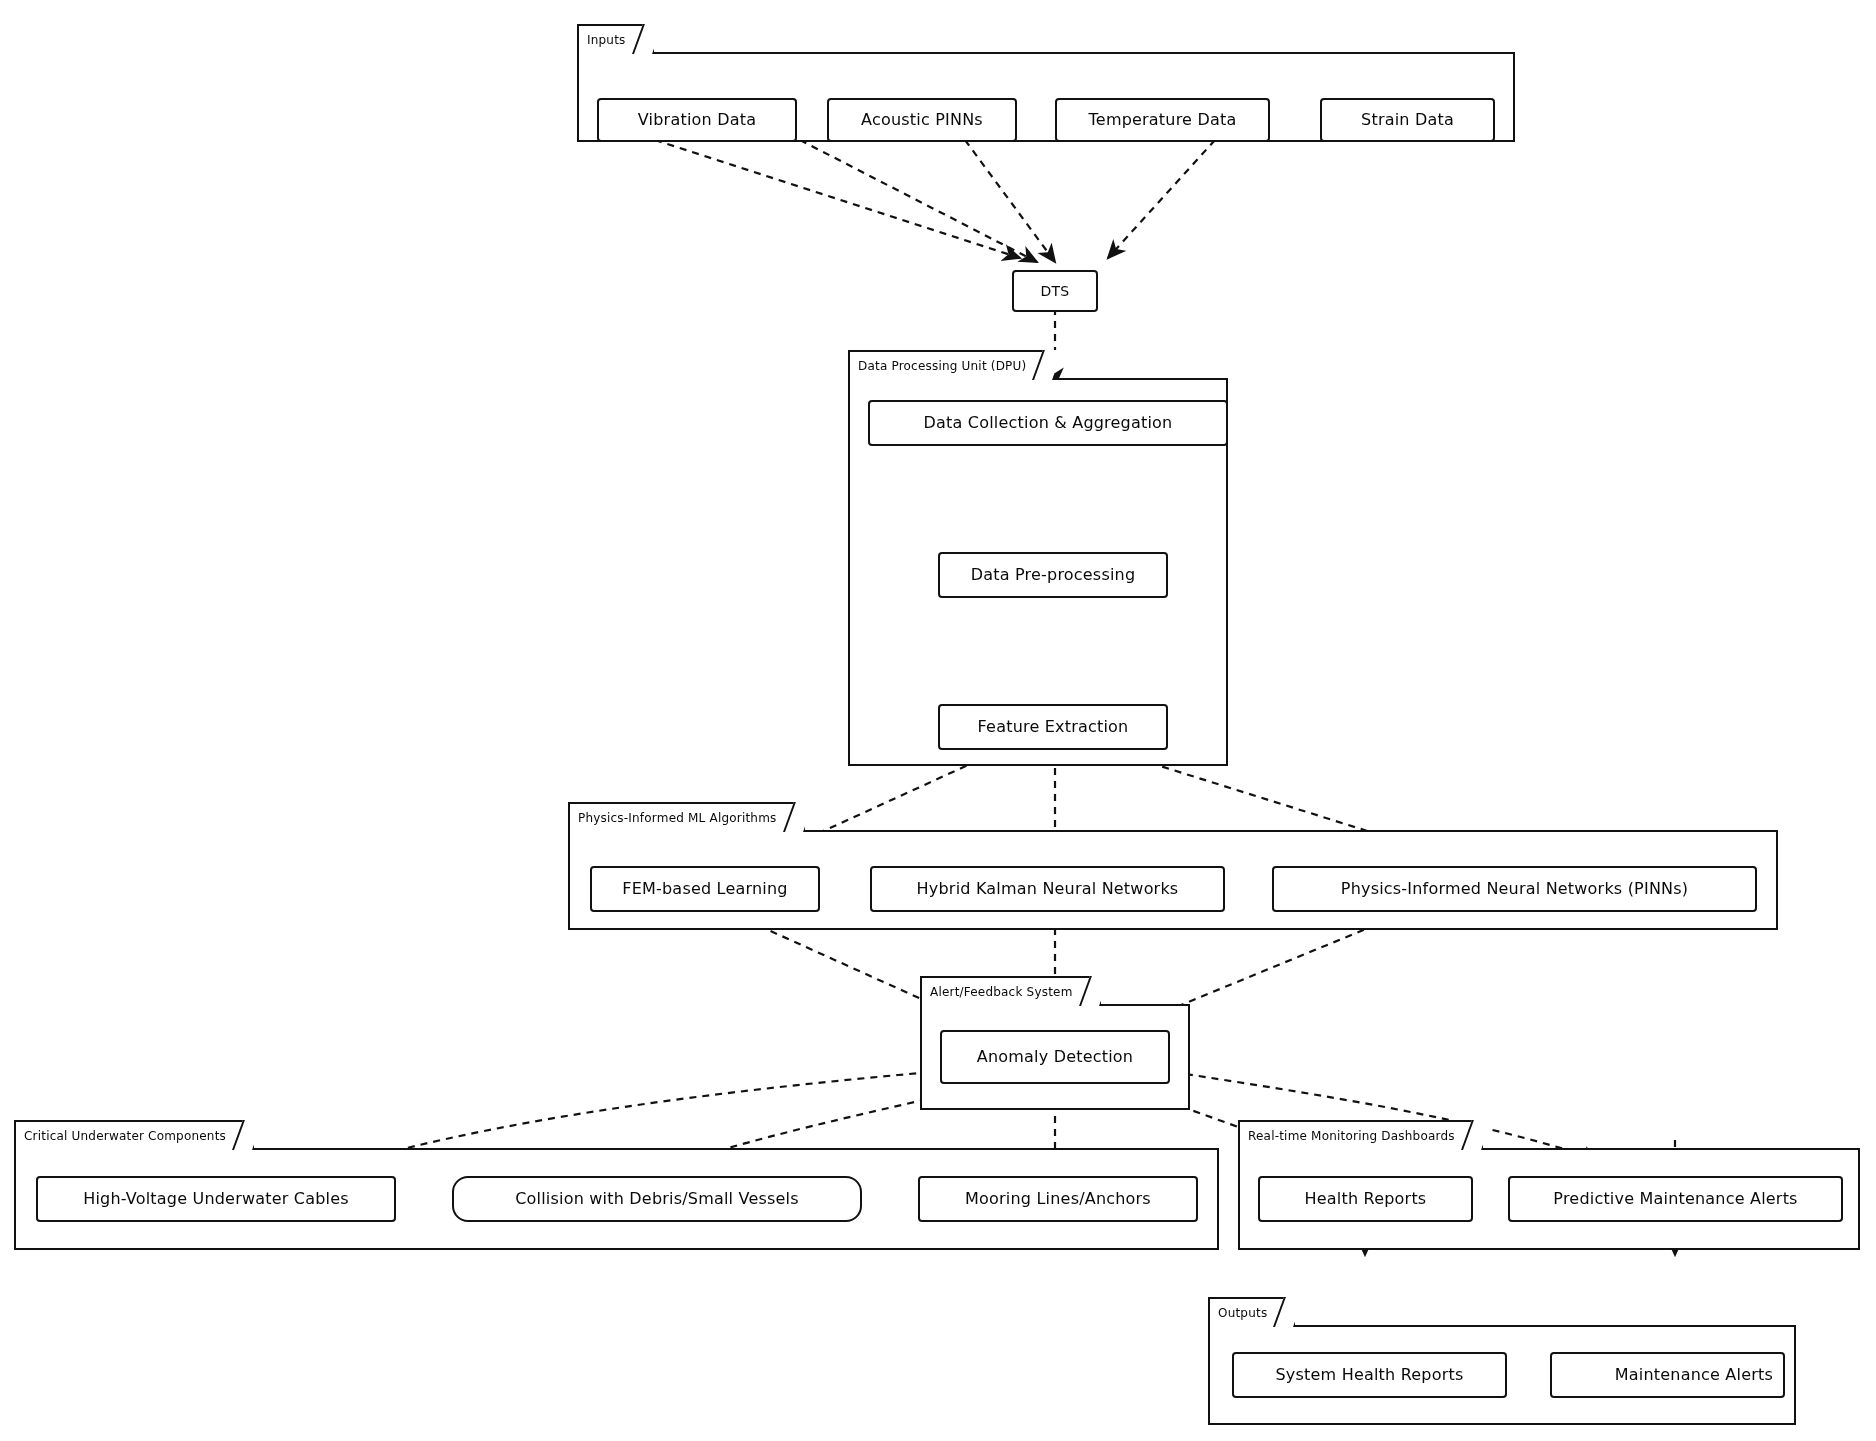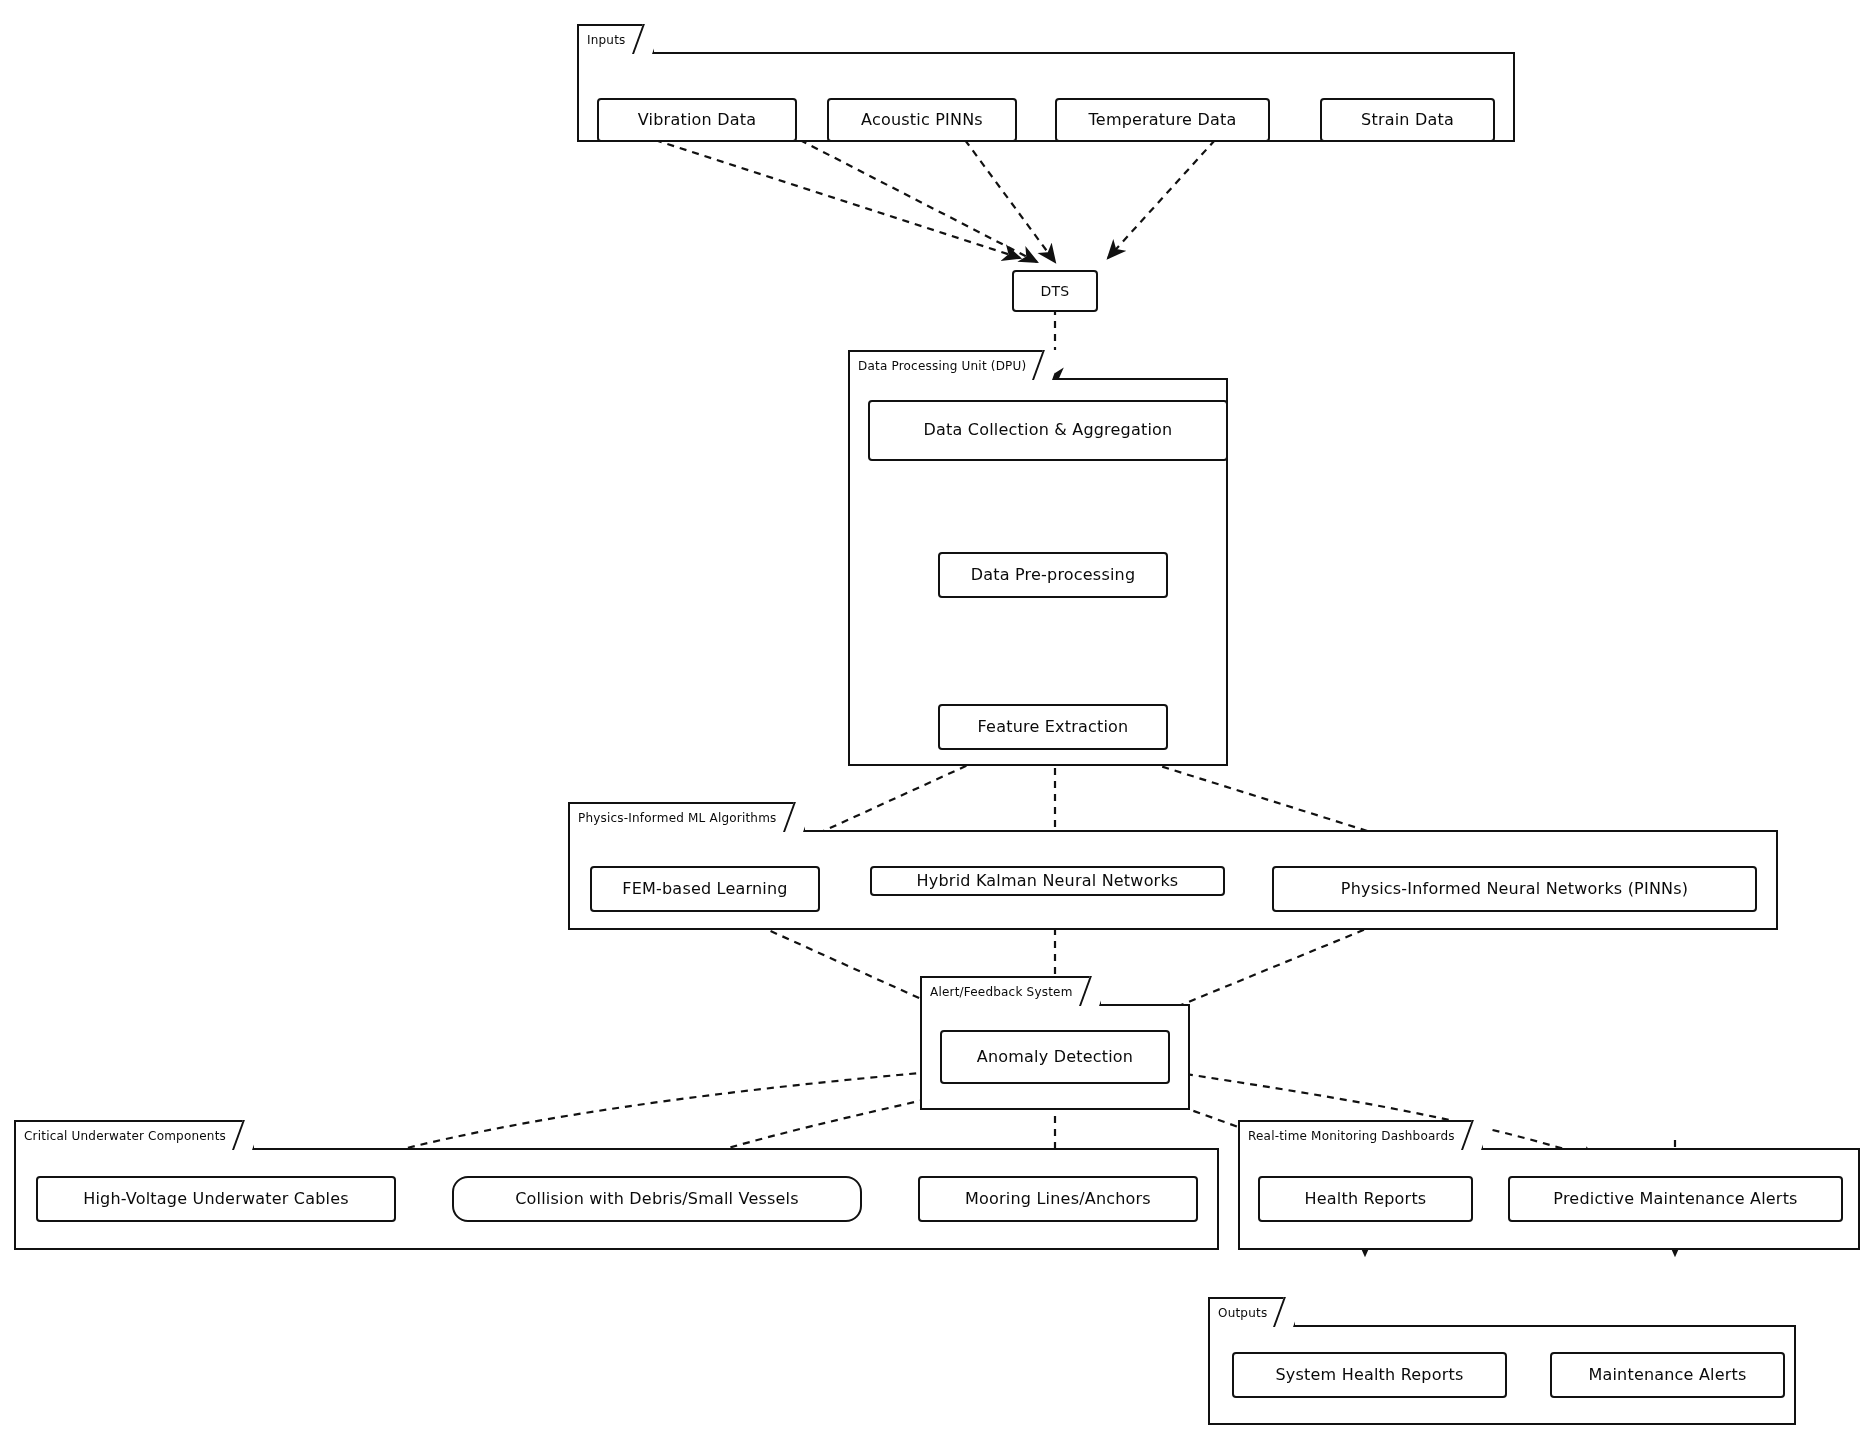--- a/index.html
+++ b/index.html
@@ -145,37 +145,37 @@
     <span class="node-inner">Strain Data</span>
   </div>
 
   <div class="node small" style="left:1012px; top:270px; width:86px; height:42px;">
     <span class="node-inner">DTS</span>
   </div>
 
   <div class="cluster" style="left:848px; top:378px; width:380px; height:388px;">
     <div class="cluster-label">Data Processing Unit (DPU)</div>
   </div>
-  <div class="node" style="left:868px; top:400px; width:360px; height:61px;">
+  <div class="node" style="left:868px; top:400px; width:360px; height:46px;">
     <span class="node-inner">Data Collection &amp; Aggregation</span>
   </div>
   <div class="node" style="left:938px; top:552px; width:230px; height:46px;">
     <span class="node-inner">Data Pre-processing</span>
   </div>
   <div class="node" style="left:938px; top:704px; width:230px; height:46px;">
     <span class="node-inner">Feature Extraction</span>
   </div>
 
   <div class="cluster" style="left:568px; top:830px; width:1210px; height:100px;">
     <div class="cluster-label">Physics-Informed ML Algorithms</div>
   </div>
   <div class="node" style="left:590px; top:866px; width:230px; height:46px;">
     <span class="node-inner">FEM-based Learning</span>
   </div>
-  <div class="node" style="left:870px; top:866px; width:355px; height:30px;">
+  <div class="node" style="left:870px; top:866px; width:355px; height:46px;">
     <span class="node-inner">Hybrid Kalman Neural Networks</span>
   </div>
   <div class="node" style="left:1272px; top:866px; width:485px; height:46px;">
     <span class="node-inner">Physics-Informed Neural Networks (PINNs)</span>
   </div>
 
   <div class="cluster" style="left:920px; top:1004px; width:270px; height:106px;">
     <div class="cluster-label">Alert/Feedback System</div>
   </div>
   <div class="node" style="left:940px; top:1030px; width:230px; height:54px;">
@@ -204,17 +204,17 @@
   <div class="node" style="left:1508px; top:1176px; width:335px; height:46px;">
     <span class="node-inner">Predictive Maintenance Alerts</span>
   </div>
 
   <div class="cluster" style="left:1208px; top:1325px; width:588px; height:100px;">
     <div class="cluster-label">Outputs</div>
   </div>
   <div class="node" style="left:1232px; top:1352px; width:275px; height:46px;">
     <span class="node-inner">System Health Reports</span>
   </div>
-  <div class="node" style="left:1550px; top:1352px; width:235px; height:46px;">
+  <div class="node" style="left:1550px; top:1352px; width:235px; height:46px;text-align:right;">
     <span class="node-inner">Maintenance Alerts</span>
   </div>
 
 </div>
 
 </body></html>

